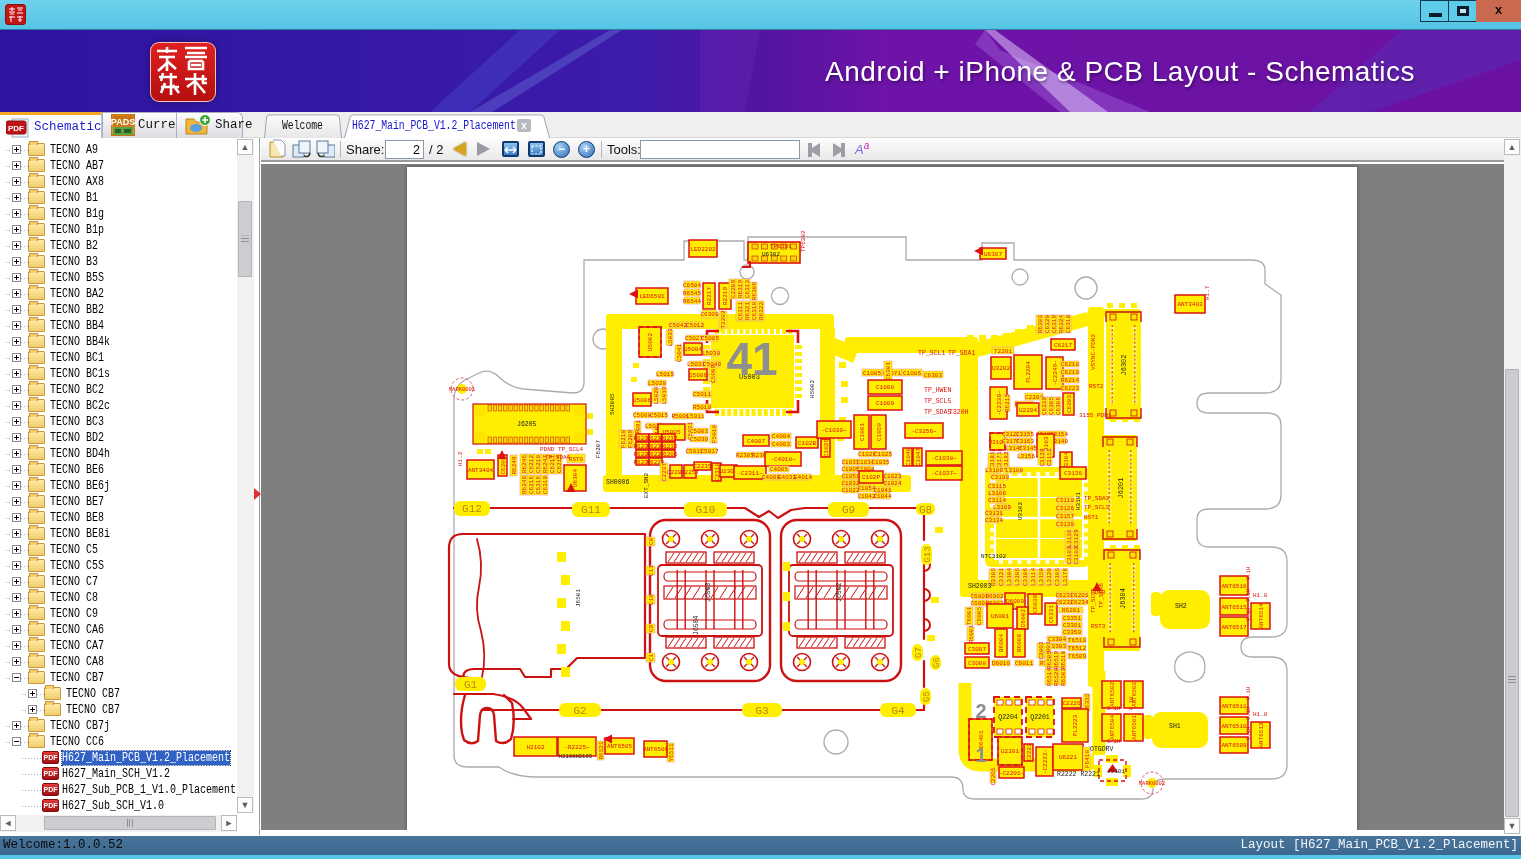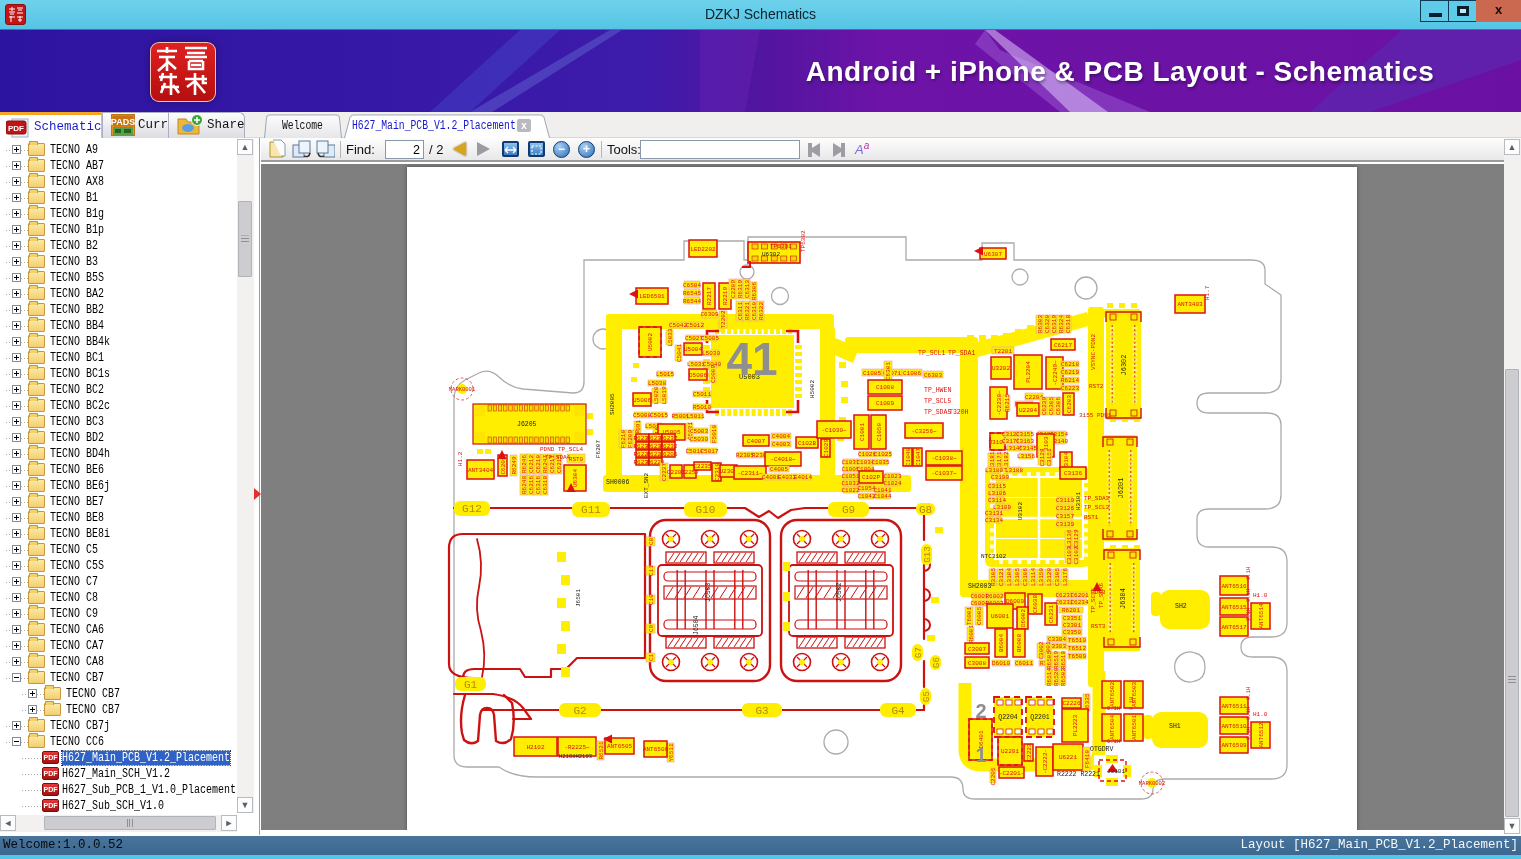--- a/index.html
+++ b/index.html
@@ -22,33 +22,33 @@
 #btn-max .box { position:absolute; left:8px; top:5px; width:12px; height:10px; border:3px solid #0b1d2b; background:#bfe8f2; }
 
 
 #banner { position:absolute; left:0; top:30px; width:1521px; height:82px; overflow:hidden;
   background:linear-gradient(90deg,#2d14a0 0%,#3d1bab 42%,#51159f 50%,#6e13a7 58%,#6a11a3 100%); }
 #banner svg { position:absolute; left:0; top:0; }
 #logo { position:absolute; left:150px; top:12px; width:66px; height:60px; background:linear-gradient(#e02020,#b40f0f);
   border-radius:9px; border:1px solid rgba(255,240,220,.8); box-shadow:0 0 6px rgba(0,0,0,.35); }
 #brand { position:absolute; left:232px; top:16px; font-size:40px; font-weight:bold; color:#ffffff;
   text-shadow:2px 2px 3px rgba(0,0,20,.45); letter-spacing:1px; }
-#headline { position:absolute; left:790px; top:26px; width:660px; text-align:center; font-size:28px; font-weight:700; white-space:nowrap;
+#headline { position:absolute; left:790px; top:26px; width:660px; text-align:center; font-size:28px; font-weight:400; white-space:nowrap;
   color:#fff; text-shadow:1px 2px 3px rgba(0,0,20,.4); letter-spacing:.5px; }
 
 
 #tabrow { position:absolute; left:0; top:112px; width:1521px; height:26px; background:#f0efed;
   border-bottom:1px solid #d9d8d6; }
 .mode-tab { position:absolute; top:0; height:26px; font-size:12.5px; font-family:"Liberation Mono","DejaVu Sans Mono",monospace; }
 .mode-tab .lbl { position:relative; }
 #mtab0 { left:0; width:102px; background:#fff; border-top:3px solid #f5a623; border-right:1px solid #b8c4d4; z-index:3;}
 #mtab0 .lbl { color:#1b1bd0; left:34px; top:5px; }
 #mtab1 { left:102px; width:80px; background:linear-gradient(#fefefe,#dcdce2); border:1px solid #a9aec0; border-bottom:none; }
 #mtab1 .lbl { color:#111; left:35px; top:5px; }
-#mtab2 { left:168px; width:77px; background:linear-gradient(#fefefe,#dcdce2); border:1px solid #a9aec0; border-bottom:none;
+#mtab2 { left:176px; width:67px; background:linear-gradient(#fefefe,#dcdce2); border:1px solid #a9aec0; border-bottom:none;
   border-top-right-radius:6px; }
 #mtab2 .lbl { color:#111; left:38px; top:5px; }
 .mode-tab svg { position:absolute; }
 .doc-tab { position:absolute; top:1px; height:25px; font-size:12.5px; }
 .doc-tab .lbl { transform:scaleX(0.78); transform-origin:left center; white-space:nowrap; }
 .doc-tab .shape { position:absolute; left:0; top:0; width:100%; height:100%;
   border:1px solid #97a5b8; border-bottom:none; transform:perspective(8px) rotateX(1.2deg);
   transform-origin:bottom; background:linear-gradient(#fcfcfc,#e7e7ea); border-radius:4px 4px 0 0; }
 #dtab0 { left:264px; width:78px; }
 #dtab0 .lbl { position:absolute; left:18px; top:6px; color:#111; }
@@ -129,21 +129,20 @@
 <body>
 
 <div id="titlebar">
   <div id="app-icon"><svg width="19" height="19" viewBox="0 0 19 19">
         <g stroke="#fff" stroke-width="1" fill="none">
           <path d="M3,4 h6 M6,2 v4 M3,7 h6 M4,9 l4,0"></path>
           <path d="M11,3 h6 M12,5 h4 M11,8 h6"></path>
           <path d="M3,12 h6 M5,11 v6 M11,12 h6 M14,11 v6 M12,15 h4"></path>
         </g>
       </svg></div>
-  <div id="title-text">DZKJ Schematics</div>
   <div class="winbtn" id="btn-min">
       <div class="bar"></div>
     </div>
   <div class="winbtn" id="btn-max">
       <div class="box"></div>
     </div>
   <div class="winbtn" id="btn-close">
       <div class="g">x</div>
     </div>
 </div>
@@ -495,21 +494,21 @@
    <rect x="2" y="6" width="11" height="12" fill="#dfeaf6" stroke="#5a7a9c"></rect>
    <rect x="8" y="2" width="11" height="12" fill="#eef4fb" stroke="#5a7a9c"></rect>
    <path d="M13,17 q5,2 6,-3" stroke="#333" fill="none" stroke-width="1.5"></path>
  </svg>
  <svg class="tbtn" style="left:54px" width="22" height="21">
    <rect x="9" y="6" width="11" height="12" fill="#dfeaf6" stroke="#5a7a9c"></rect>
    <rect x="2" y="2" width="11" height="12" fill="#eef4fb" stroke="#5a7a9c"></rect>
    <path d="M9,17 q-5,2 -6,-3" stroke="#333" fill="none" stroke-width="1.5"></path>
  </svg>
  <div class="sep" style="left:79px"></div>
- <div class="tlabel" style="left:85px">Find:</div>
+ <div class="tlabel" style="left:85px">Share:</div>
  <input id="page-input" value="2" style="">
  <div class="tlabel" style="left:168px">/ 2</div>
  <div class="tri" id="tb-back"></div>
  <div class="tri" id="tb-fwd"></div>
  <div class="bluebox" style="left:241px"><svg width="13" height="12" style="margin-top:1px">
         <path d="M1,6 h11 M1,6 l3,-3 M1,6 l3,3 M12,6 l-3,-3 M12,6 l-3,3" stroke="#fff" stroke-width="1.4" fill="none"></path>
       </svg></div>
  <div class="bluebox" style="left:267px"><svg width="13" height="12" style="margin-top:1px">
         <rect x="2" y="2" width="9" height="8" fill="none" stroke="#fff" stroke-width="1.2" stroke-dasharray="2 1.5"></rect>
       </svg></div>

